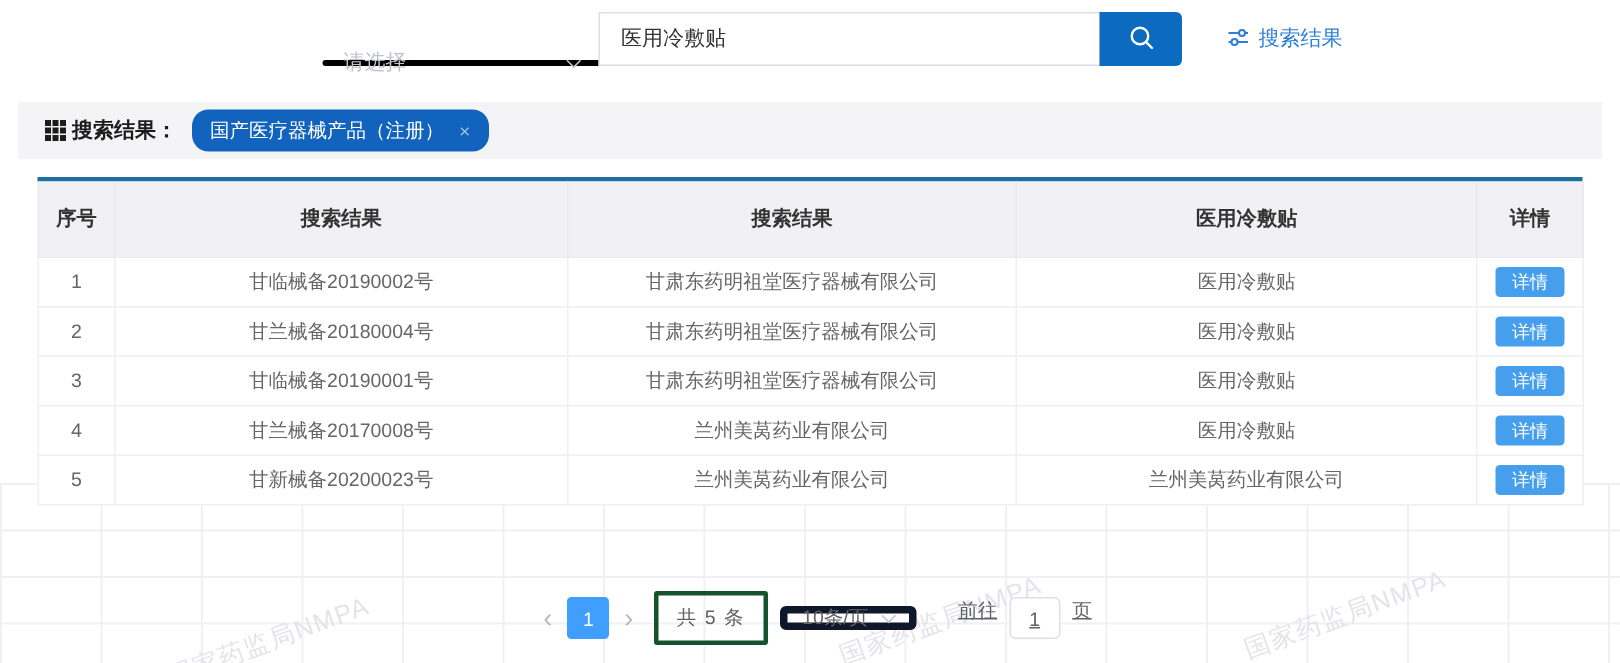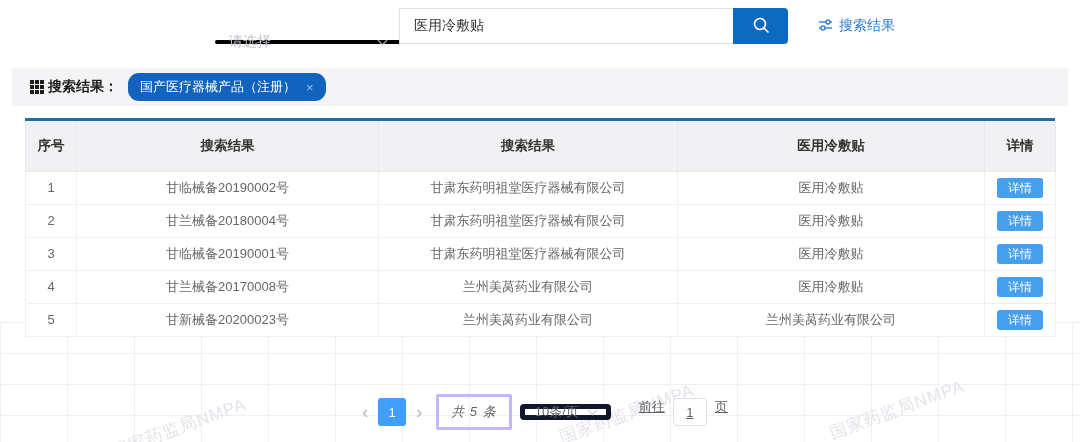--- a/index.html
+++ b/index.html
@@ -75,22 +75,22 @@
   .pagination {
     position:absolute; top:392px; left:0; width:100%; height:40px;
     display:flex; align-items:center; justify-content:center; font-size:13px; color:#606266;
   }
   .pg-arrow { font-size:18px; color:#b4b9bf; padding:0 10px; cursor:pointer; line-height:1; }
   .pg-page {
     width:28px; height:28px; background:#409eff; color:#fff; border-radius:3px;
     display:flex; align-items:center; justify-content:center; font-size:13px; cursor:pointer;
   }
   .total-box {
-    border:3px solid #c4b5fd; border-radius:2px; padding:6px 12px; margin:0 8px 0 4px;
-    display:inline-flex; align-items:flex-start;font-style:italic;
+    border:3px solid #14532d; border-radius:2px; padding:6px 12px; margin:0 8px 0 4px;
+    display:inline-flex; align-items:flex-start;
   }
   .total-label { color:#606266; font-size:13px; letter-spacing:1px; }
   .size-select {
     height:16px; border:5px solid #0f172a; border-radius:4px; background:#fff;
     display:flex; align-items:center; gap:10px; padding:0 10px; color:#606266; font-size:13px; cursor:pointer;
     margin-right:28px;
   }
   .goto { display:flex; align-items:flex-start; gap:8px;text-decoration:underline; }
   .goto-input {
     width:34px; height:28px; border:1px solid #dcdfe6; border-radius:4px; text-align:center;

